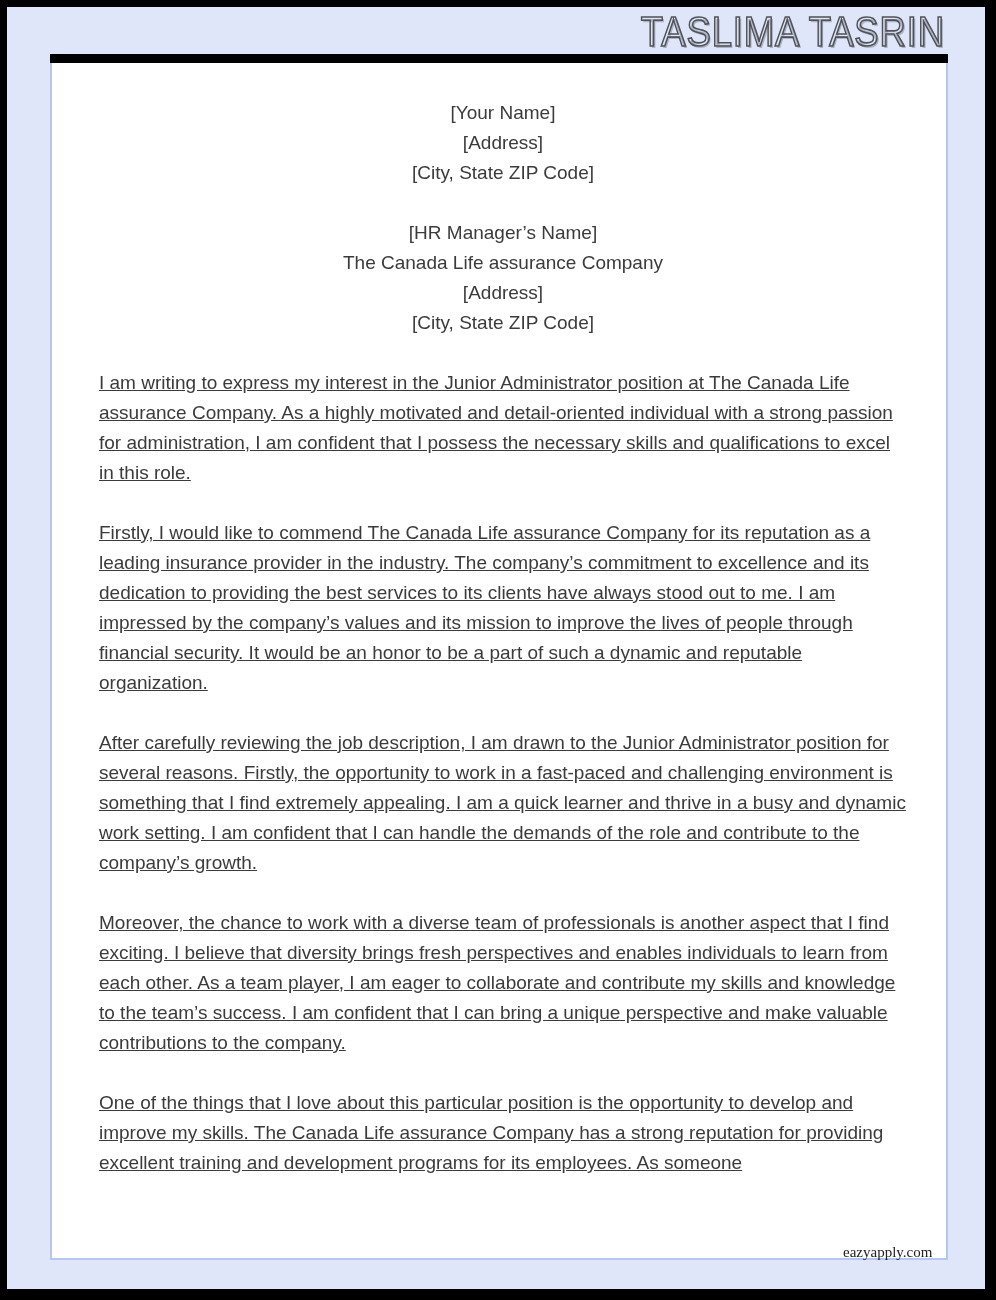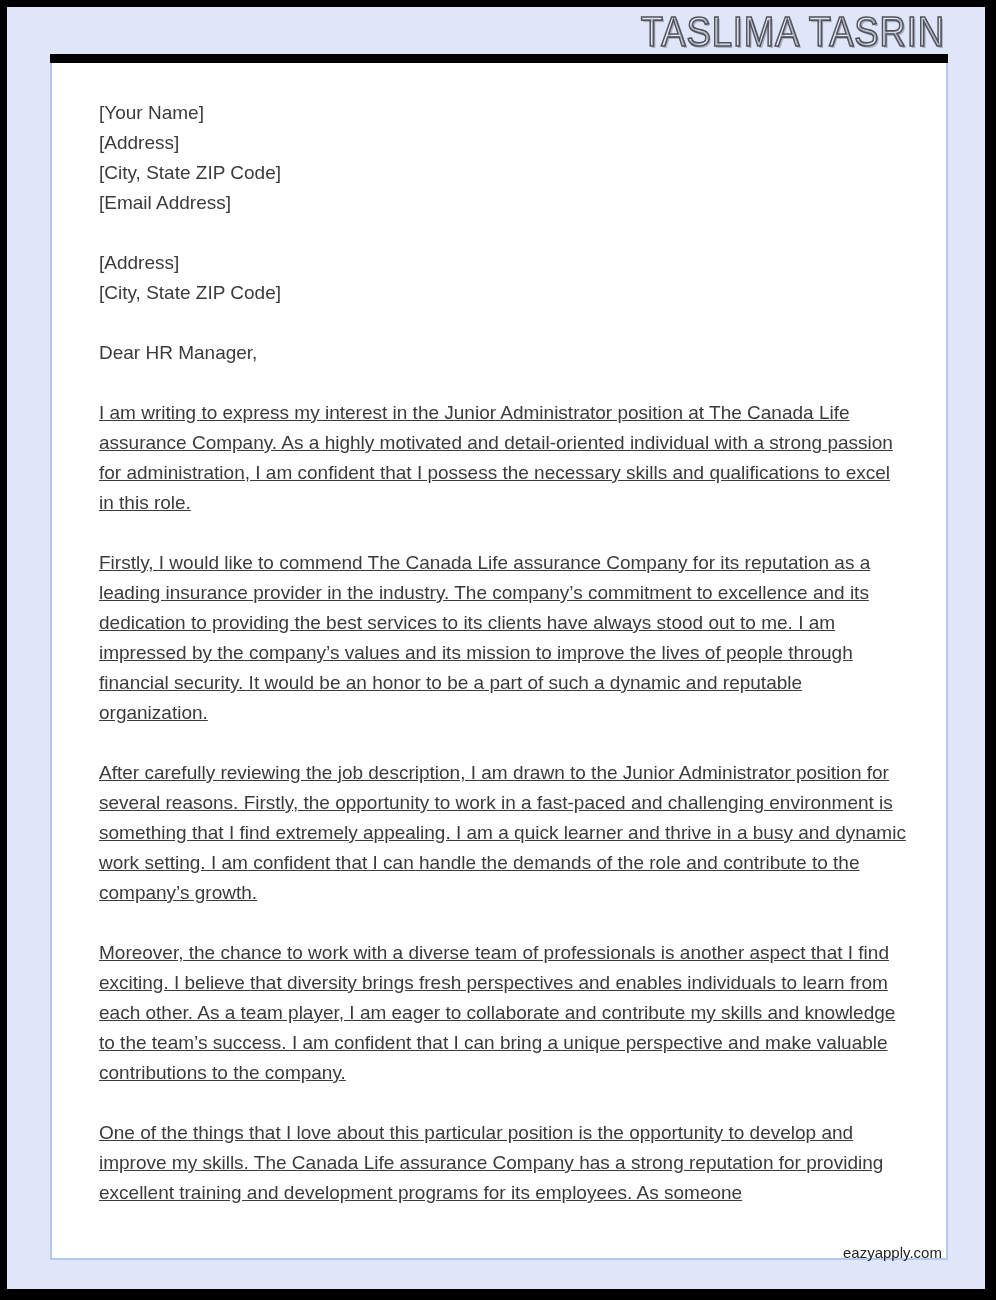--- a/index.html
+++ b/index.html
@@ -67,32 +67,33 @@
     left: 99px;
     top: 98px;
     width: 808px;
     font-size: 19px;
     line-height: 30px;
     color: #3b3b3b;
     z-index: 2;
   }
   .letter-body .block { margin-top: 30px; }
   .letter-body .block:first-child { margin-top: 0; }
-  .letter-body .line { min-height: 30px; }
+  .letter-body .line { min-height: 30px; text-align: center; }
   .letter-body p { margin: 30px 0 0 0; text-decoration: underline; }
 
   .watermark {
     position: absolute;
     left: 843px;
     top: 1243px;
     font-size: 15px;
     line-height: 19px;
     color: #222222;
     z-index: 4;
     white-space: nowrap;
+    font-family: Liberation Serif, serif;
   }
 </style>
 </head>
 <body>
 
 <div class="frame-strip frame-top"></div>
 <div class="frame-strip frame-left"></div>
 <div class="frame-strip frame-right"></div>
 <div class="frame-strip frame-bottom"></div>
 
@@ -100,29 +101,29 @@
 
 <div class="page-top-bar"></div>
 
 <div class="letter-page"></div>
 
 <div class="letter-body">
   <div class="block">
     <div class="line">[Your Name]</div>
     <div class="line">[Address]</div>
     <div class="line">[City, State ZIP Code]</div>
-    <div class="line">[Email Address]</div>
   </div>
 
   <div class="block">
+    <div class="line">[HR Manager’s Name]</div>
+    <div class="line">The Canada Life assurance Company</div>
     <div class="line">[Address]</div>
     <div class="line">[City, State ZIP Code]</div>
   </div>
 
-  <div class="block line">Dear HR Manager,</div>
 
   <p>I am writing to express my interest in the Junior Administrator position at The Canada Life assurance Company. As a highly motivated and detail-oriented individual with a strong passion for administration, I am confident that I possess the necessary skills and qualifications to excel in this role.</p>
   <p>Firstly, I would like to commend The Canada Life assurance Company for its reputation as a leading insurance provider in the industry. The company’s commitment to excellence and its dedication to providing the best services to its clients have always stood out to me. I am impressed by the company’s values and its mission to improve the lives of people through financial security. It would be an honor to be a part of such a dynamic and reputable organization.</p>
   <p>After carefully reviewing the job description, I am drawn to the Junior Administrator position for several reasons. Firstly, the opportunity to work in a fast-paced and challenging environment is something that I find extremely appealing. I am a quick learner and thrive in a busy and dynamic work setting. I am confident that I can handle the demands of the role and contribute to the company’s growth.</p>
   <p>Moreover, the chance to work with a diverse team of professionals is another aspect that I find exciting. I believe that diversity brings fresh perspectives and enables individuals to learn from each other. As a team player, I am eager to collaborate and contribute my skills and knowledge to the team’s success. I am confident that I can bring a unique perspective and make valuable contributions to the company.</p>
   <p>One of the things that I love about this particular position is the opportunity to develop and improve my skills. The Canada Life assurance Company has a strong reputation for providing excellent training and development programs for its employees. As someone</p>
 </div>
 
 <div class="watermark">eazyapply.com</div>
 

